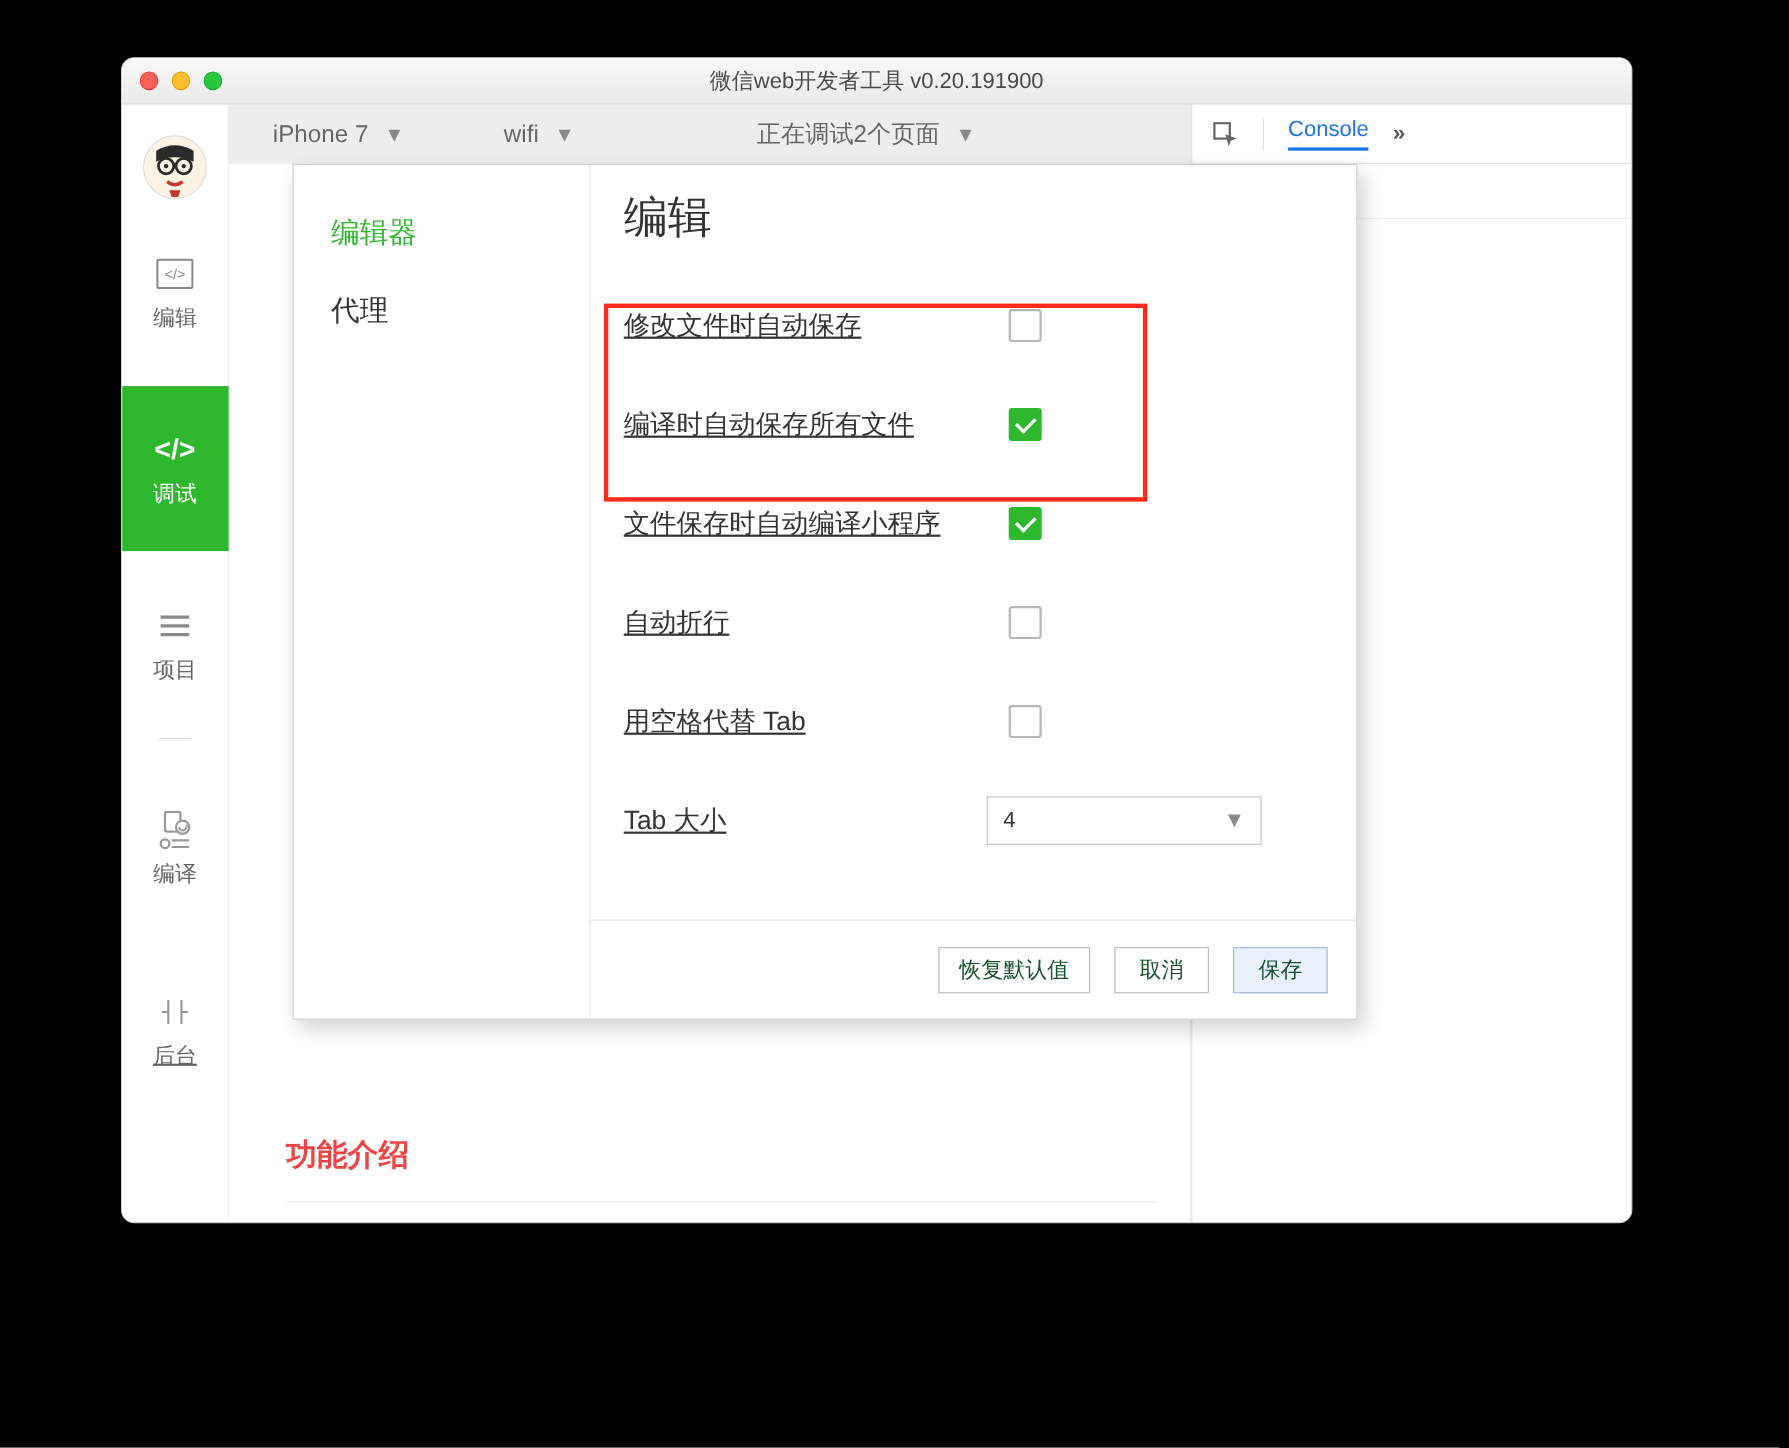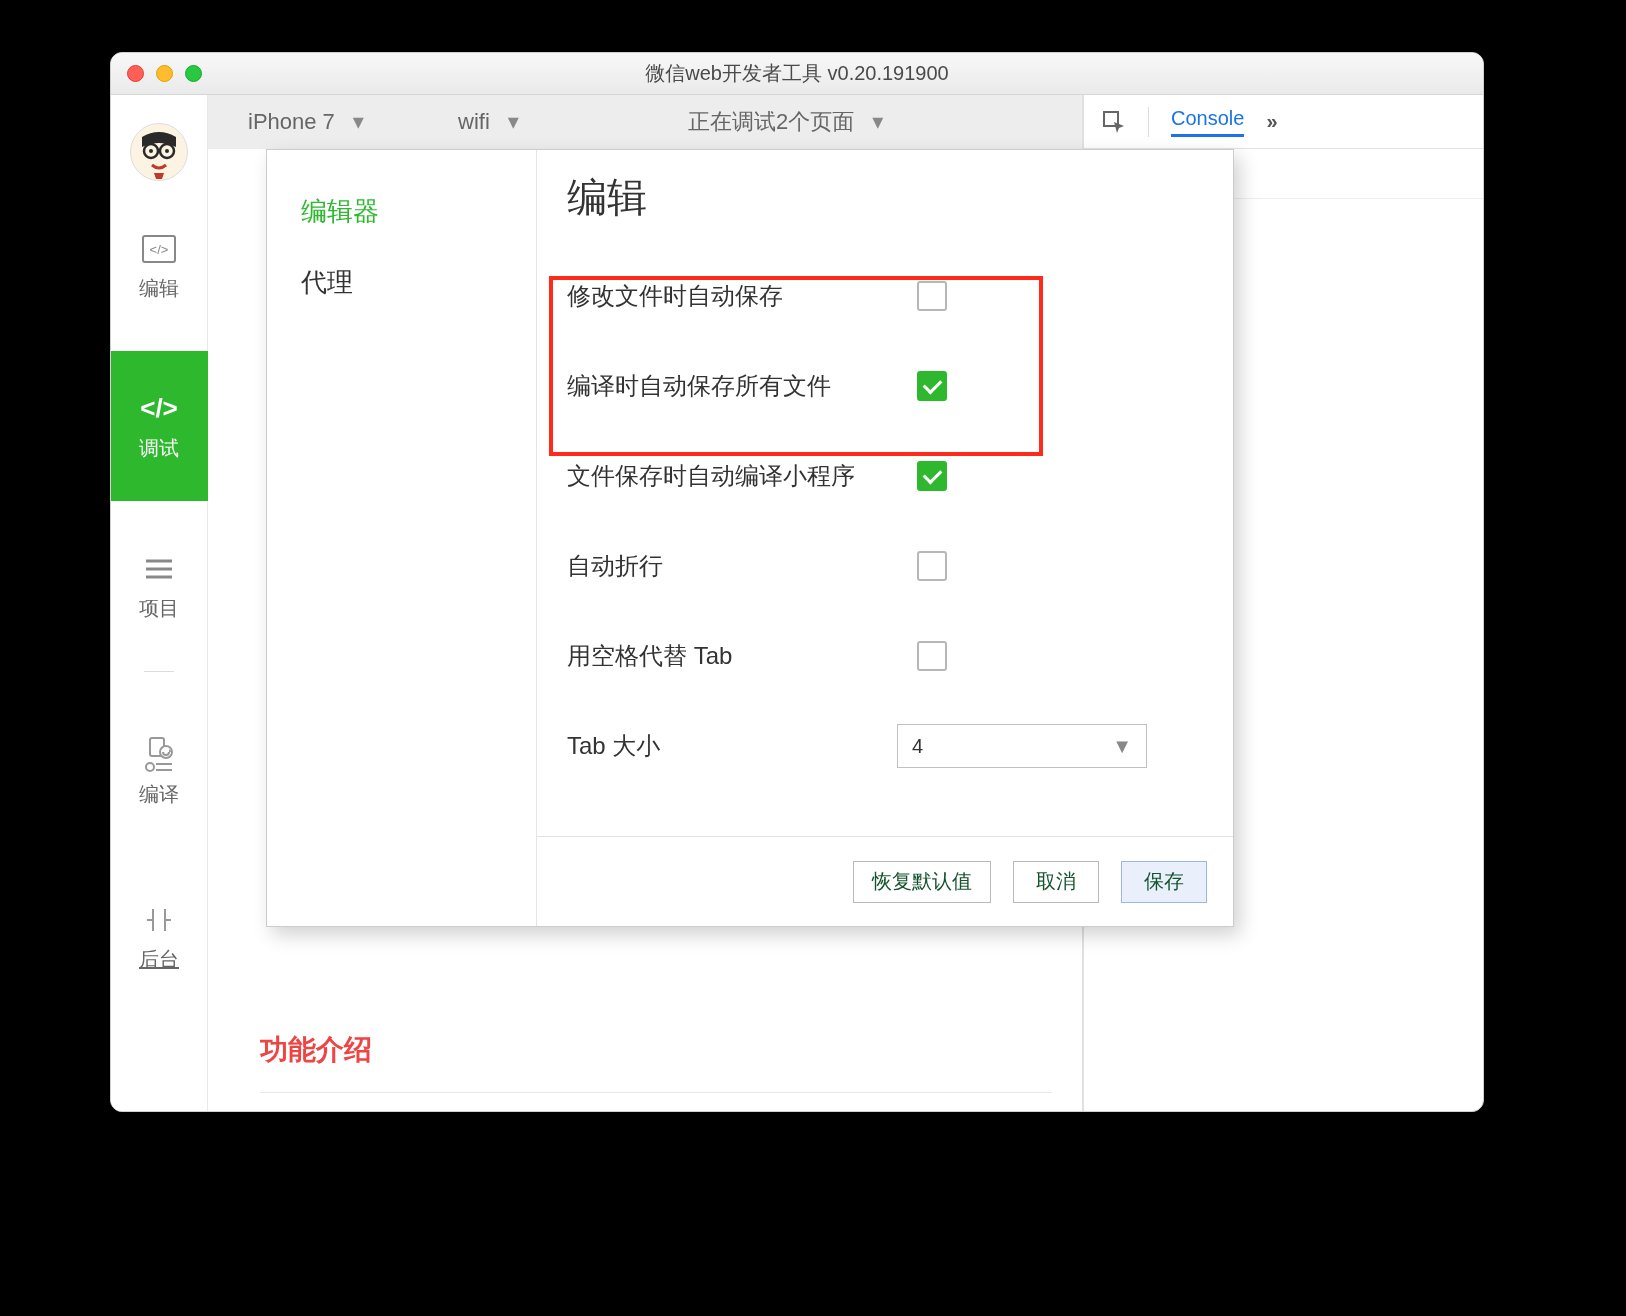--- a/index.html
+++ b/index.html
@@ -51,21 +51,21 @@
     border:1px solid #ccc; box-shadow: 6px 8px 18px rgba(0,0,0,0.18);
     display:flex;
   }
   .dlg-side { width:270px; border-right:1px solid #e5e5e5; padding-top:26px;}
   .dlg-side-item{ padding:18px 34px; font-size:26px; color:#333; cursor:pointer;}
   .dlg-side-item.active{ color:#2eb82e; }
   .dlg-main { flex:1; display:flex; flex-direction:column; }
   .dlg-title{ font-size:40px; color:#333; padding:20px 30px 26px; }
   .rows { padding: 0 30px; }
   .row  { display:flex; align-items:center; height:90px; font-size:24px; color:#333;}
-  .row .lbl { width:350px; }
+  .row .lbl { width:350px;text-decoration:underline; }
   .cbox { width:30px; height:30px; border:2px solid #b7b7b7; border-radius:3px; display:flex; align-items:center; justify-content:center; background:#fff; cursor:pointer;}
   .cbox.checked { background:#2eb82e; border-color:#2eb82e;}
   .cbox.checked::after { content:""; width:14px; height:8px; border-left:3px solid #fff; border-bottom:3px solid #fff; transform:rotate(-45deg); margin-top:-4px;}
   .highlight-box { position:absolute; left:282px; top:126px; width:494px; height:180px; border:4px solid #ff2a1a; pointer-events:none;}
   .select { width:250px; height:44px; border:1px solid #c0c0c0; display:flex; align-items:center; justify-content:space-between; padding:0 14px; font-size:20px; color:#333; margin-left:-20px; cursor:pointer;}
   .select .tri { color:#888; }
   .dlg-footer{ margin-top:auto; border-top:1px solid #e3e3e3; height:90px; display:flex; align-items:center; justify-content:flex-end; gap:22px; padding-right:26px;}
   .btn { min-width:86px; height:42px; border:1px solid #b9b9b9; background:#fff; font-size:20px; color:#14532d; display:flex; align-items:center; justify-content:center; padding:0 18px; cursor:pointer;}
   .btn.primary { background:#e9f0fb; border-color:#9cb8dc; }
 

